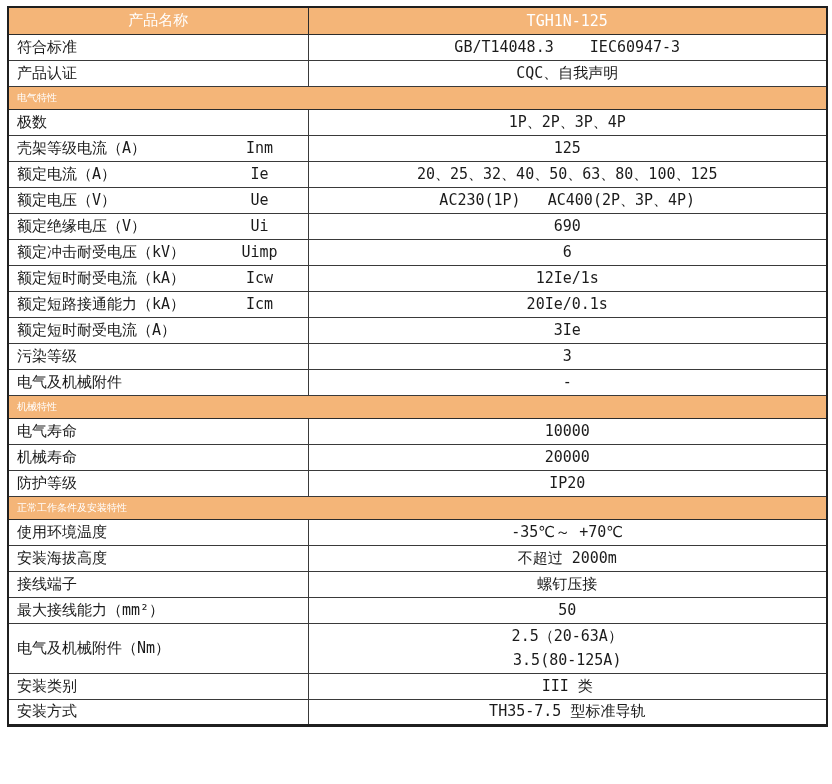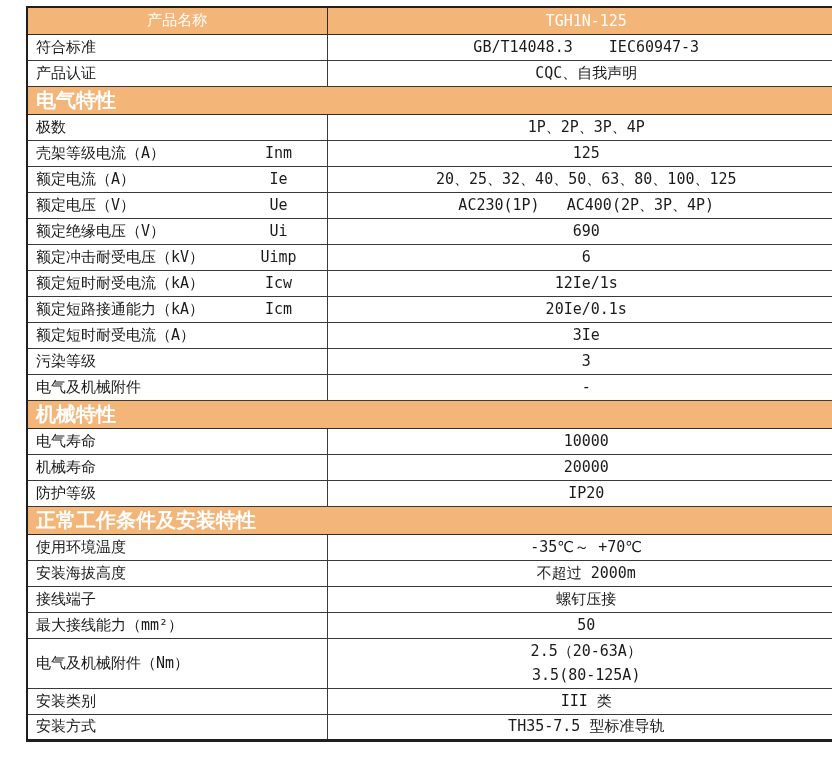--- a/index.html
+++ b/index.html
@@ -6,21 +6,20 @@
     margin: 0;
     padding: 0;
     background: #ffffff;
     width: 832px;
     height: 784px;
     font-family: "DejaVu Sans Mono", "DejaVu Sans", monospace, sans-serif;
     color: #1b1b1b;
   }
   .wrap {
     padding: 6px 6px 0 7px;
-    margin-left: 19px;
   }
   table.spec {
     border-collapse: collapse;
     width: 819px;
     table-layout: fixed;
     border: 2px solid #1f1f1f;
     border-bottom: 3px solid #1f1f1f;
   }
   col.c1 { width: 300px; }
   col.c2 { width: 519px; }
@@ -35,22 +34,21 @@
     background: #F4B578;
     color: #ffffff;
     border-color: #2c2c2c;
   }
   tr.header-row { height: 27px; }
   tr.header-row td { text-align: center; }
   tr.section-row { height: 23px; }
   tr.section-row td {
     text-align: left;
     padding-left: 8px;
-    font-size: 20px;
-    font-weight: bold;
+    font-size: 10px;
   }
   tr.data-row { height: 26px; }
   tr.data-row.tall { height: 50px; }
   .cell-label {
     display: flex;
     align-items: center;
     width: 100%;
   }
   .lbl {
     padding-left: 8px;

